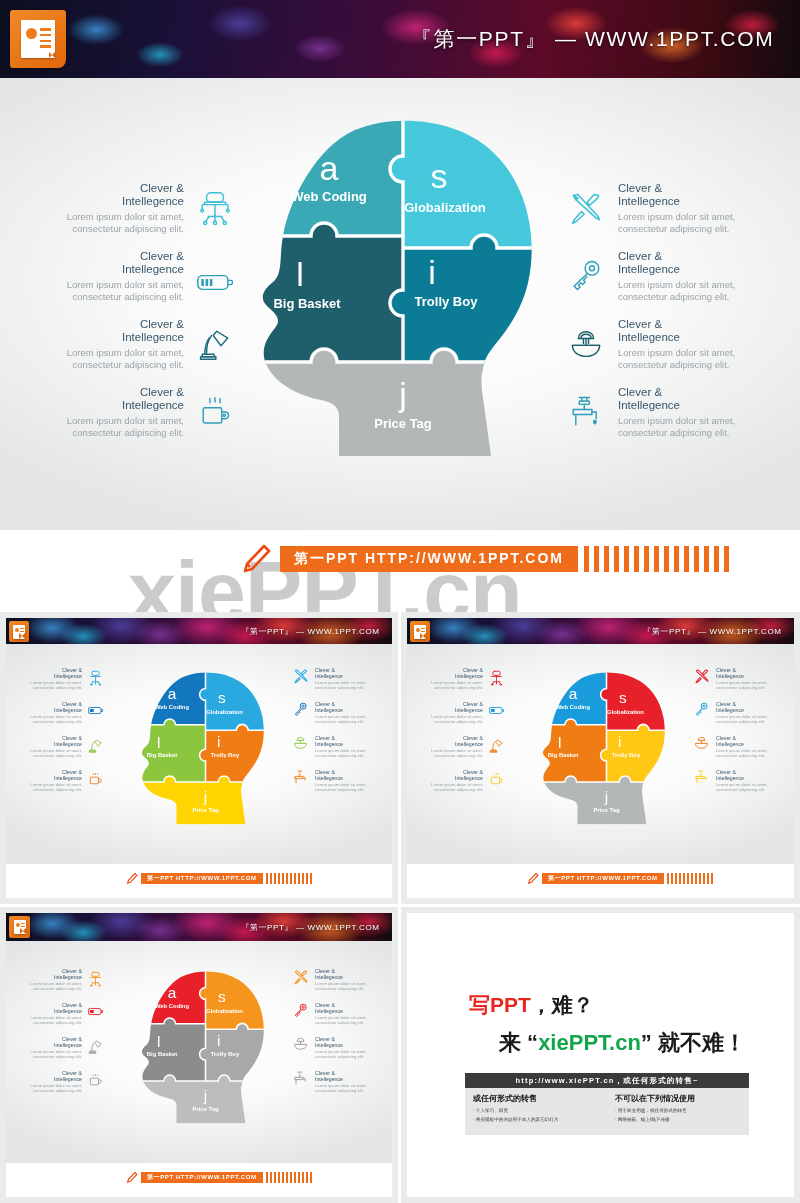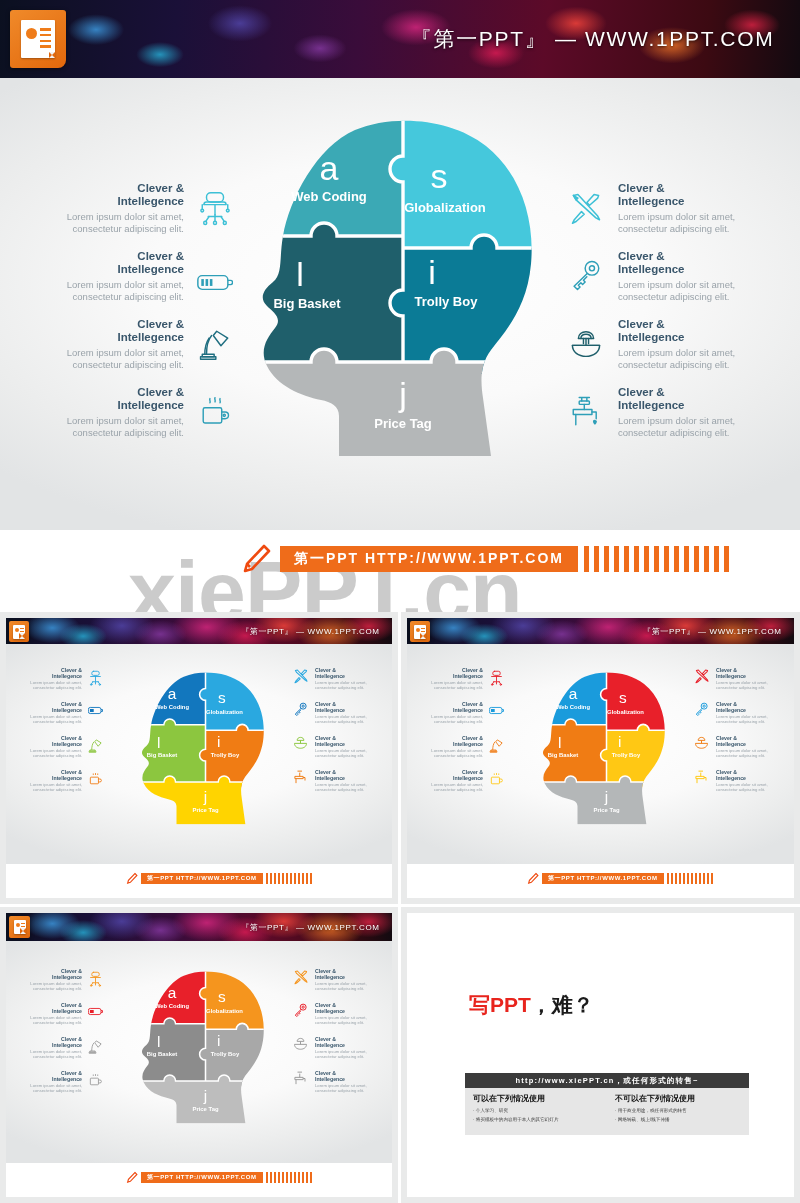--- a/index.html
+++ b/index.html
@@ -58,21 +58,21 @@
     background:
       radial-gradient(ellipse 70% 60% at 50% 45%, #ffffff 0%, #fafafa 45%, #eceded 78%, #e2e4e5 100%);
   }
 
   
   .col { position:absolute; }
   .item { position:absolute; display:flex; align-items:flex-start; }
   .item.left  { flex-direction:row; }
   .txt-l { text-align:right; }
   .txt-r { text-align:left; }
-  .hd { color:#39566b; font-weight:bold; line-height:1.16; }
+  .hd { color:#39566b; font-weight:normal; line-height:1.16; }
   .bd { color:#9aa3aa; line-height:1.26; }
 
   .icon-wrap { display:flex; align-items:center; justify-content:center; flex:none; }
   .icon-wrap svg { display:block; }
 
   
   .head { position:absolute; }
   .head svg { display:block; width:100%; height:100%; }
   .plabel { fill:#ffffff; font-family:"Liberation Sans", sans-serif; font-weight:bold; text-anchor:middle; }
   .pletter { fill:#ffffff; font-family:"Liberation Sans", sans-serif; font-weight:normal; text-anchor:middle; }
@@ -809,25 +809,28 @@
       </div>
     </div>
   </div>
 
   <div class="cell" style="left:401px;top:295px;width:399px;height:296px;background:#e9eaea;">
     <div class="inner" style="background:#fff;">
       <div class="promo" style="inset:0;width:100%;height:100%;">
         <div class="promo-l1" style="left:62px;top:78px;font-size:21px;">
           <span class="red">写PPT</span><span class="dark">，难？</span>
         </div>
+        <div class="promo-l2" style="left:92px;top:115px;font-size:22px;">
+          <span class="dark">来 “</span><span class="green">xiePPT.cn</span><span class="dark">” 就不难！</span>
+        </div>
 
         <div class="promo-box" style="left:58px;top:160px;width:284px;height:62px;">
           <div class="hdr" style="height:15px;font-size:7.5px;">http://www.xiePPT.cn，或任何形式的转售~</div>
           <div class="pc" style="left:8px;top:20px;width:136px;">
-            <div class="t" style="font-size:8px;">可以在下列情况使用</div>
+            <div class="t" style="font-size:8px;">或任何形式的转售</div>
             <div class="li" style="font-size:4.6px;margin-top:4px;">· <span>个人学习、研究</span></div>
             <div class="li" style="font-size:4.6px;margin-top:4px;">· <span>将买模板中的内容用于本人的其它幻灯片</span></div>
           </div>
           <div class="pc" style="left:150px;top:20px;width:136px;">
             <div class="t" style="font-size:8px;">不可以在下列情况使用</div>
             <div class="li" style="font-size:4.6px;margin-top:4px;">· <span>用于商业用途，或任何形式的转售</span></div>
             <div class="li" style="font-size:4.6px;margin-top:4px;">· <span>网络转载、线上/线下传播</span></div>
           </div>
         </div>
       </div>

